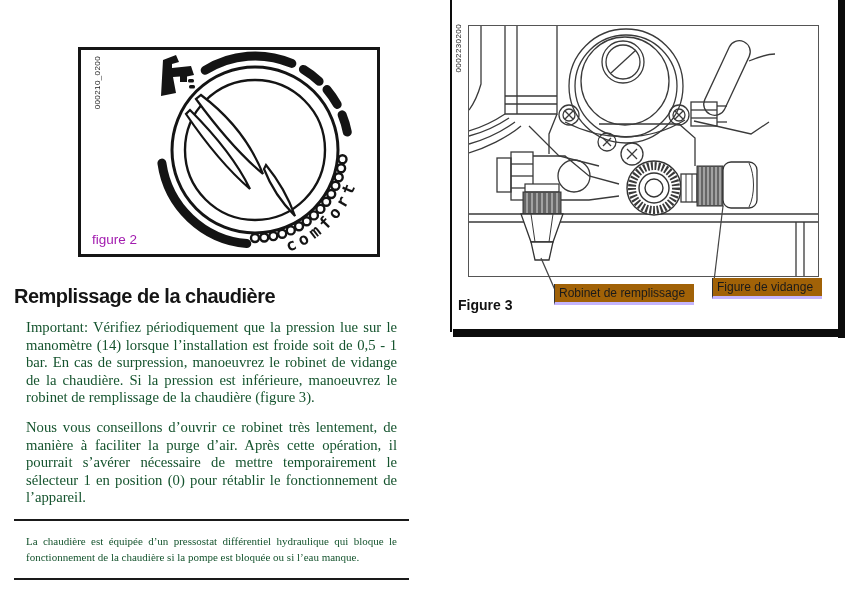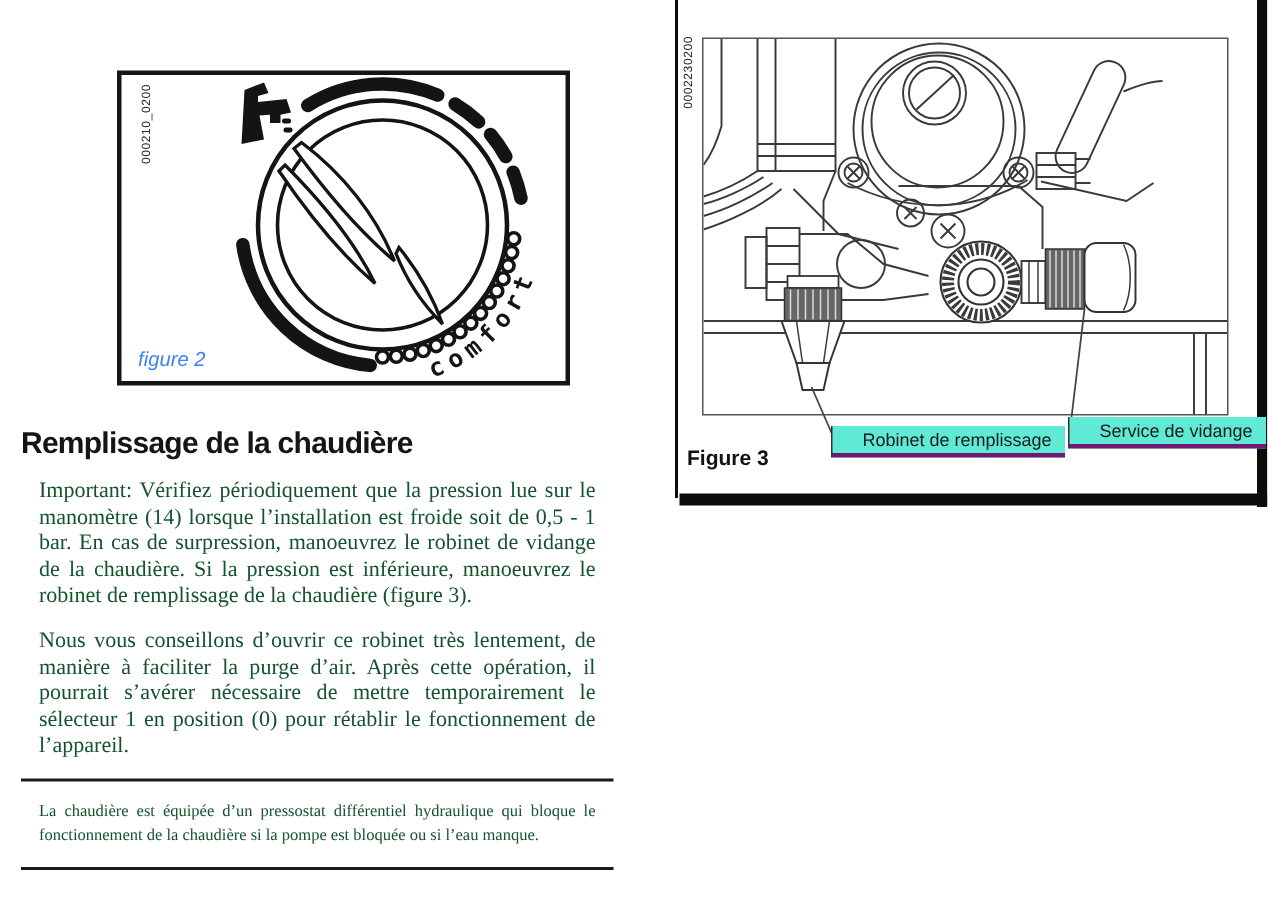--- a/index.html
+++ b/index.html
@@ -6,21 +6,21 @@
   .page{position:relative;width:845px;height:602px;background:#fff;overflow:hidden;
         font-family:"Liberation Sans",sans-serif;color:#151515;}
 
   
   .fig2{position:absolute;left:78px;top:47px;width:302px;height:210px;
         border:3px solid #151515;box-sizing:border-box;margin:0;background:#fff;}
   .fig2 svg{position:absolute;left:0;top:0;}
   .vcode{position:absolute;font-size:8px;letter-spacing:.4px;color:#222;
          writing-mode:vertical-rl;transform:rotate(180deg);white-space:nowrap;}
   .fig2 .vcode{left:12px;top:6px;}
-  .figcap{position:absolute;left:11px;bottom:7px;font-size:13.5px;color:#3b82f6;font-style:italic;}
+  .figcap{position:absolute;left:11px;bottom:7px;font-size:13.5px;color:#a21caf;}
 
   
   .article{position:absolute;left:14px;top:286px;width:395px;}
   .article h1{margin:0 0 7px 0;font-size:20px;line-height:1.05;font-weight:700;
               letter-spacing:-.5px;font-family:"Liberation Sans",sans-serif;}
   .article p{margin:12px;font-family:"Liberation Serif",serif;font-size:14.7px;
              line-height:17.6px;text-align:justify;color:#14532d;}
   .article p.spaced{margin-top:9px;}
   .rule{border:none;border-top:2px solid #1a1a1a;margin:9px 0 4px 0;}
   .article p.note{font-size:11px;line-height:16.4px;}
@@ -28,22 +28,22 @@
 
   
   .panel3{position:absolute;left:450px;top:0;width:395px;height:340px;}
   .pl-left{position:absolute;left:0;top:0;width:2px;height:332px;background:#0c0c0c;}
   .pl-right{position:absolute;left:388px;top:0;width:7px;height:338px;background:#0c0c0c;}
   .pl-bottom{position:absolute;left:3px;top:329px;width:392px;height:8px;background:#0c0c0c;}
   .panel3 .vcode{left:4px;top:24px;}
   .drawbox{position:absolute;left:18px;top:25px;width:349px;height:250px;
            border:1px solid #555;box-sizing:content-box;background:#fff;}
   .leaders{position:absolute;left:0;top:0;width:395px;height:340px;pointer-events:none;}
-  .plabel{position:absolute;background:#5eead4;font-size:12px;color:#1a1a1a;white-space:nowrap;
-          padding:2px 9px 2px 20px;border-left:1px solid #333;border-bottom:3px solid #701a75;}
+  .plabel{position:absolute;background:#a16207;font-size:12px;color:#1a1a1a;white-space:nowrap;
+          padding:2px 9px 2px 4px;border-left:1px solid #333;border-bottom:3px solid #c4b5fd;}
   .l1{left:104px;top:284px;}
   .l2{left:262px;top:278px;}
   .figcap3{position:absolute;left:8px;top:297px;font-size:14px;font-weight:700;color:#111;text-align:right;}
 </style>
 </head>
 <body>
 
 <div class="page">
 
   <figure class="fig2">
@@ -228,18 +228,18 @@
 
     <svg class="leaders" viewBox="0 0 395 340">
       <path d="M91,258 L105,290" stroke="#444" stroke-width="1.2" fill="none"></path>
       <path d="M273,206 L264,281" stroke="#444" stroke-width="1.2" fill="none"></path>
     </svg>
 
     <div class="plabel l1">
       <span>Robinet de remplissage</span>
     </div>
     <div class="plabel l2">
-      <span>Service de vidange</span>
+      <span>Figure de vidange</span>
     </div>
     <div class="figcap3">Figure 3</div>
   </section>
 
 </div>
 
 </body></html>

